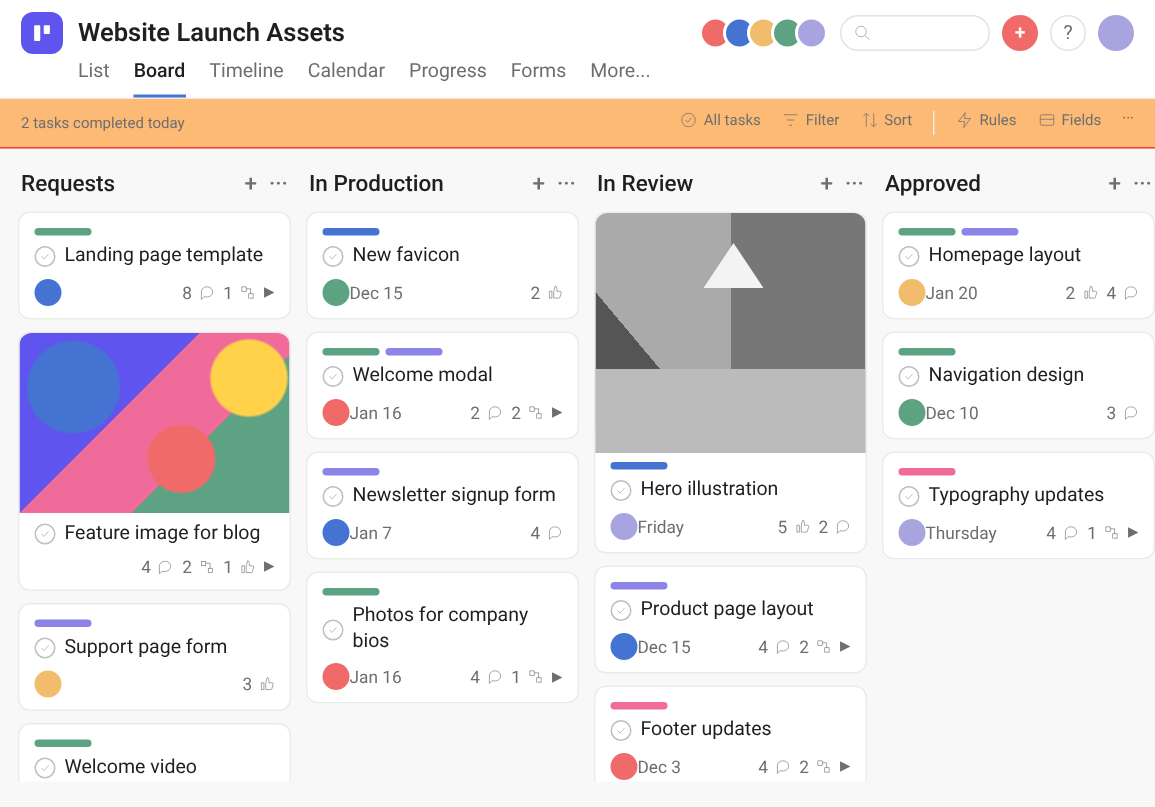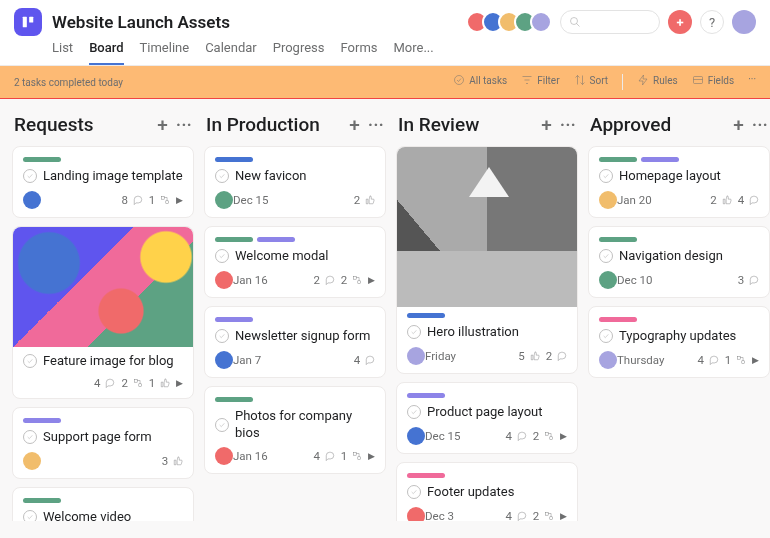--- a/index.html
+++ b/index.html
@@ -70,21 +70,21 @@
   .sub-btn { display:flex; align-items:center; gap:4px; cursor:pointer; }
   .sub-btn svg { stroke:#6d6e6f; fill:none; }
 
   
   .board {
     display: flex; gap: 10px; padding: 12px 12px;
     height: calc(100% - 104px); overflow: hidden;
   }
   .col { width: 182px; flex-shrink: 0; display:flex; flex-direction:column; }
   .col-head {
-    display:flex; align-items:flex-end; font-weight:500; font-size:19px;
+    display:flex; align-items:flex-end; font-weight:500; font-size:15px;
     padding: 2px 2px 10px 2px; color:#1e1f21;
   }
   .col-head-actions { margin-left:auto; display:flex; gap:8px; color:#6d6e6f; }
   .col-head-actions span { cursor:pointer; }
   .cards { display:flex; flex-direction:column; gap:8px; overflow:hidden; }
 
   .card {
     background:#fff; border:1px solid #edeae9; border-radius:8px;
     padding: 10px 10px 8px 10px;
     display:flex; flex-direction:column; gap:6px;
@@ -237,21 +237,21 @@
         <div class="card">
           <div class="pills">
             <div class="pill p-teal"></div>
           </div>
           <div class="card-title-row">
       <span class="check">
               <svg width="8" height="8" viewBox="0 0 24 24">
                 <polyline points="5,12 10,17 19,7"></polyline>
               </svg>
             </span>
-      <span class="card-title">Landing image template</span>
+      <span class="card-title">Landing page template</span>
     </div>
           <div class="card-foot">
       <div class="foot-left">
         <div class="avatar-sm av2" style="background: rgb(69, 115, 210);"></div>
 
       </div>
       <div class="foot-right">
               <span class="meta">8&nbsp;<svg width="10" height="10" viewBox="0 0 24 24">
                   <path d="M21 11a8 8 0 0 1-8 8H7l-4 4V11a8 8 0 0 1 8-8h2a8 8 0 0 1 8 8z"></path>
                 </svg></span>

